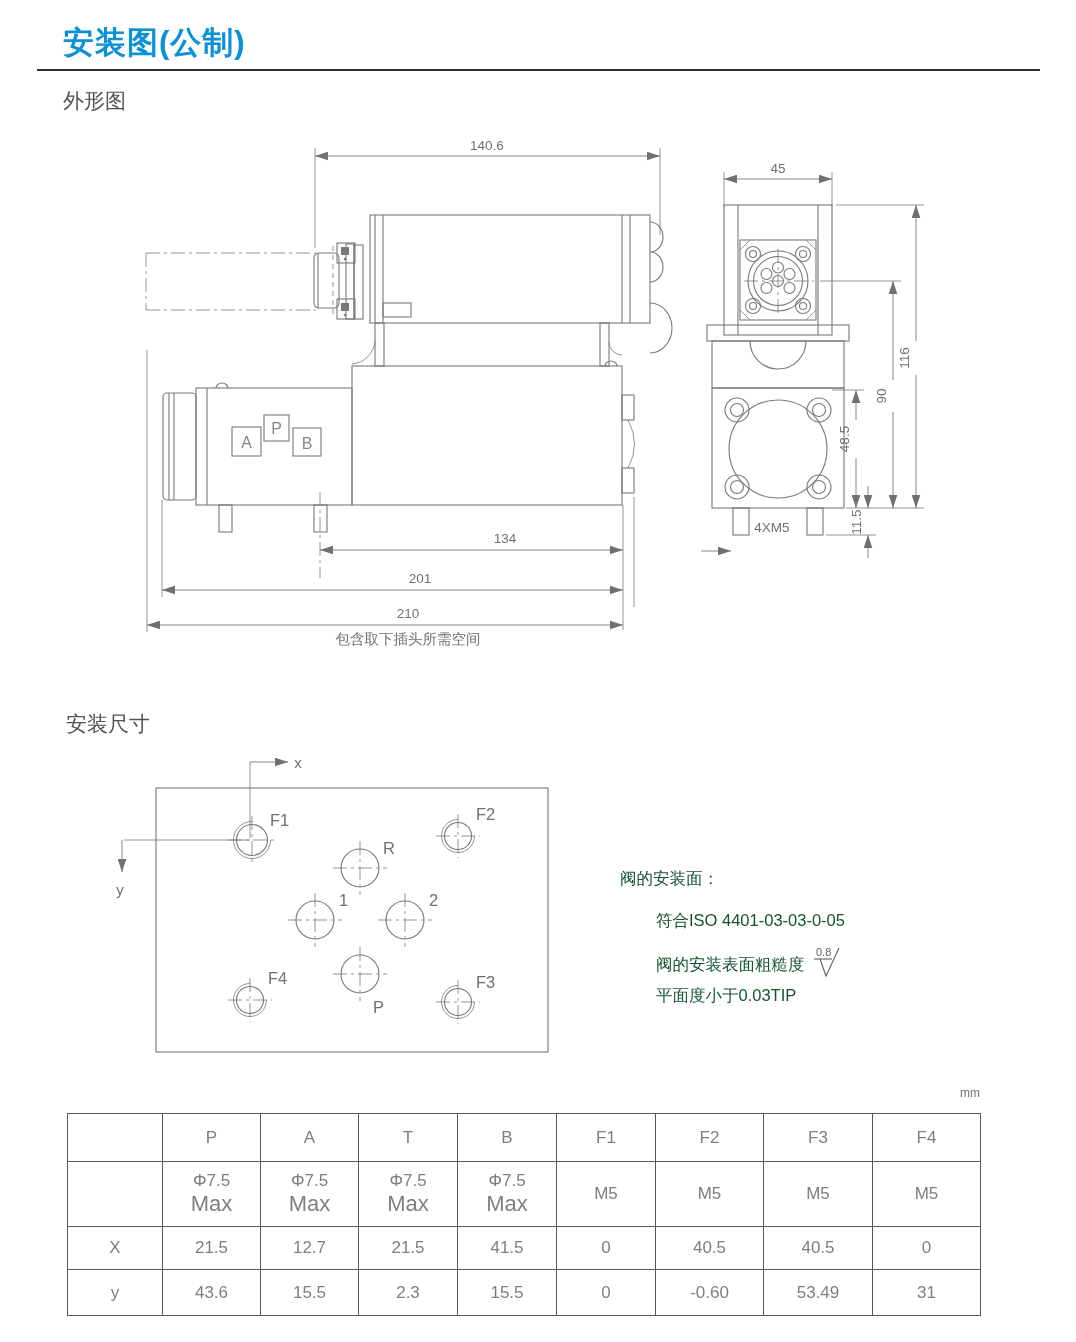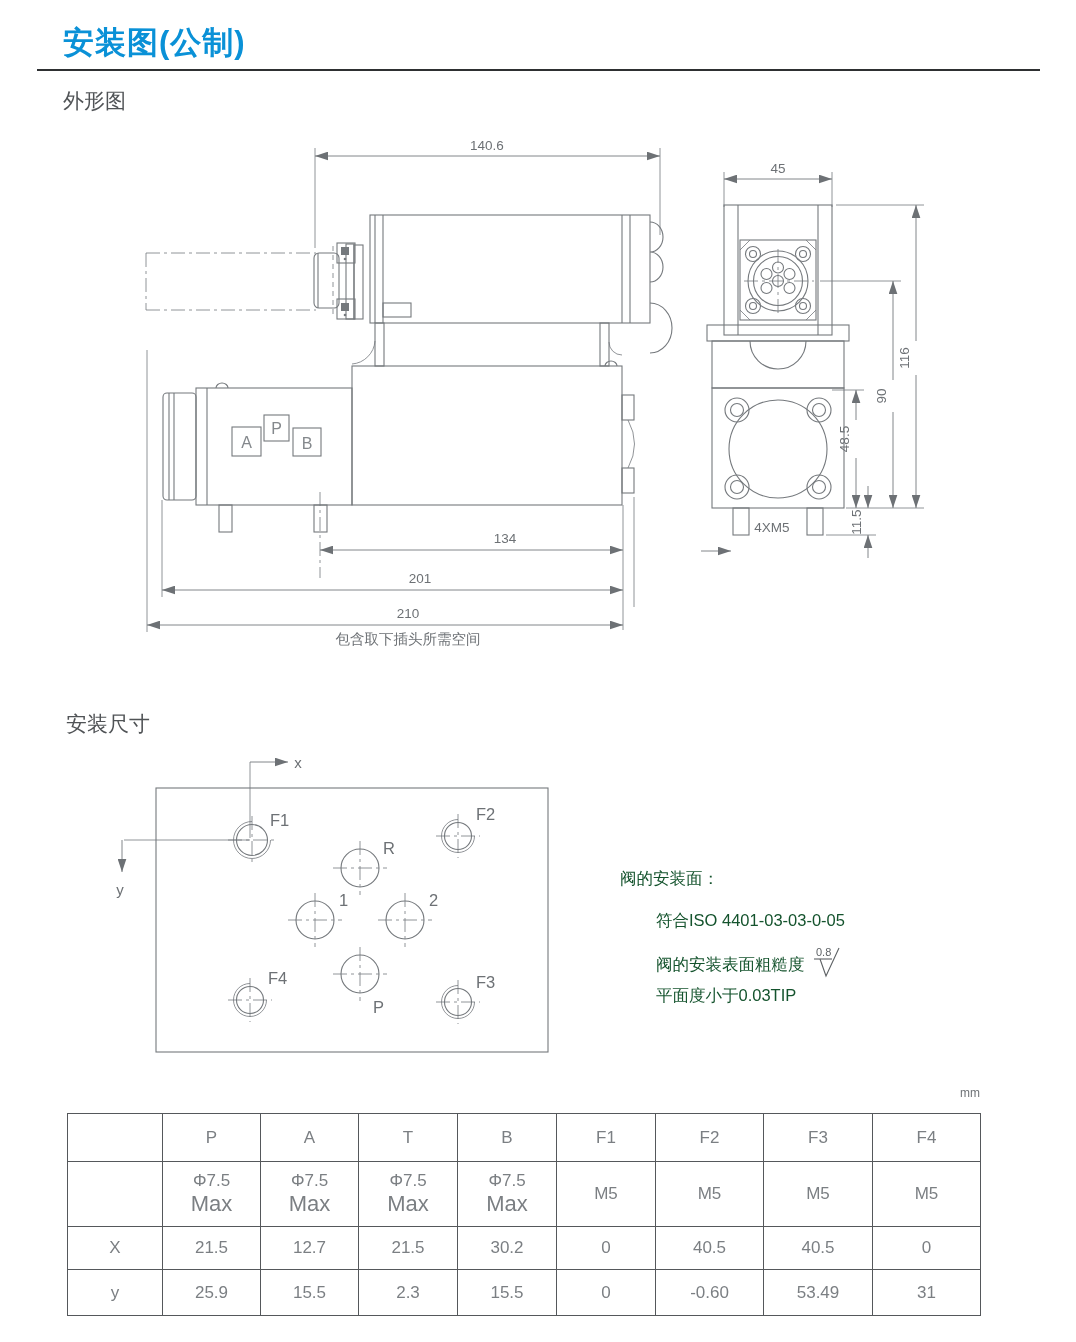--- a/index.html
+++ b/index.html
@@ -354,29 +354,29 @@
           </td>
       <td>
         <div>M5</div>
           </td>
     </tr>
     <tr style="height:43px">
       <td>X</td>
       <td>21.5</td>
       <td>12.7</td>
       <td>21.5</td>
-      <td>30.2</td>
+      <td>41.5</td>
       <td>0</td>
       <td>40.5</td>
       <td>40.5</td>
       <td>0</td>
     </tr>
     <tr style="height:46px">
       <td>y</td>
-      <td>25.9</td>
+      <td>43.6</td>
       <td>15.5</td>
       <td>2.3</td>
       <td>15.5</td>
       <td>0</td>
       <td>-0.60</td>
       <td>53.49</td>
       <td>31</td>
     </tr>
   </tbody>
     </table>

